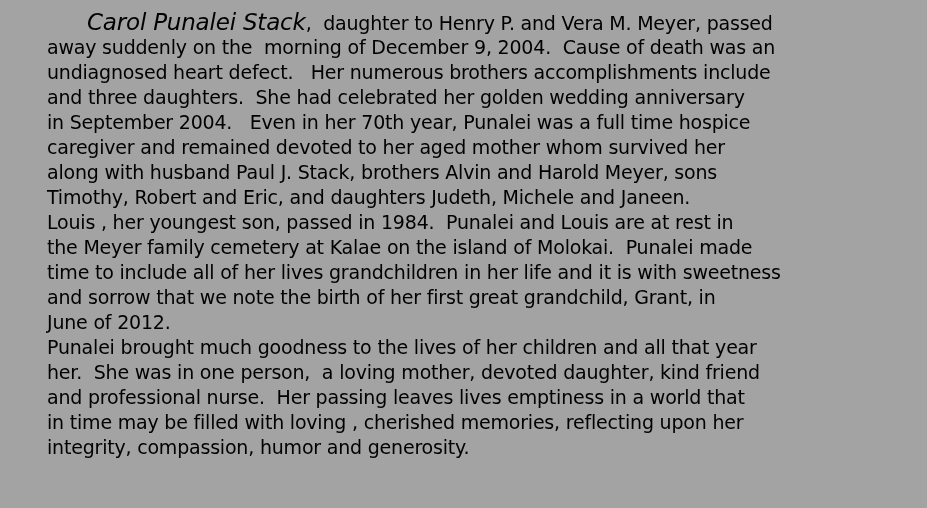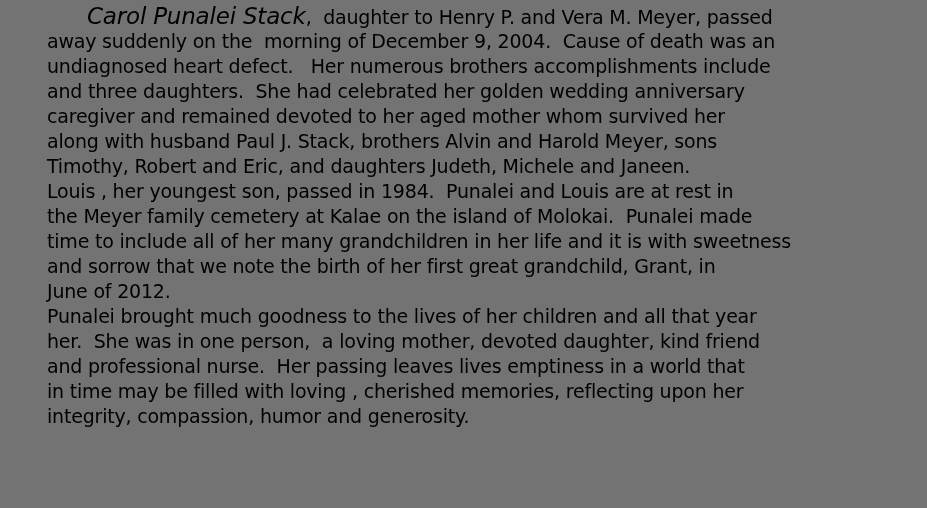--- a/index.html
+++ b/index.html
@@ -3,26 +3,26 @@
 <meta charset="utf-8">
 <style>
   * { margin: 0; padding: 0; box-sizing: border-box; }
   html, body {
     background: #ffffff;
   }
   .page {
     position: relative;
     width: 927px;
     height: 508px;
-    background: #737373;
+    background: #a3a3a3;
     color: #000000;
     font-family: "DejaVu Sans", "Liberation Sans", sans-serif;
     font-size: 19px;
     overflow: hidden;
-    padding: 4px 6px 0 47px;
+    padding: 10px 6px 0 47px;
   }
   .line {
     white-space: pre;
     line-height: 25px;
     height: 25px;
     letter-spacing: -0.2px;
   }
   .line.first {
     padding-left: 40px;
   }
@@ -33,26 +33,27 @@
 </style>
 </head>
 <body>
 
 <div class="page">
   <div class="line first"><span class="name-italic">Carol Punalei Stack</span><span>,  daughter to Henry P. and Vera M. Meyer, passed</span></div>
   <div id="lines-container">
       <div class="line">away suddenly on the  morning of December 9, 2004.  Cause of death was an</div>
       <div class="line">undiagnosed heart defect.   Her numerous brothers accomplishments include</div>
       <div class="line">and three daughters.  She had celebrated her golden wedding anniversary</div>
+      <div class="line">in September 2004.   Even in her 70th year, Punalei was a full time hospice</div>
       <div class="line">caregiver and remained devoted to her aged mother whom survived her</div>
       <div class="line">along with husband Paul J. Stack, brothers Alvin and Harold Meyer, sons</div>
       <div class="line">Timothy, Robert and Eric, and daughters Judeth, Michele and Janeen.</div>
       <div class="line">Louis , her youngest son, passed in 1984.  Punalei and Louis are at rest in</div>
       <div class="line">the Meyer family cemetery at Kalae on the island of Molokai.  Punalei made</div>
-      <div class="line">time to include all of her many grandchildren in her life and it is with sweetness</div>
+      <div class="line">time to include all of her lives grandchildren in her life and it is with sweetness</div>
       <div class="line">and sorrow that we note the birth of her first great grandchild, Grant, in</div>
       <div class="line">June of 2012.</div>
       <div class="line">Punalei brought much goodness to the lives of her children and all that year</div>
       <div class="line">her.  She was in one person,  a loving mother, devoted daughter, kind friend</div>
       <div class="line">and professional nurse.  Her passing leaves lives emptiness in a world that</div>
       <div class="line">in time may be filled with loving , cherished memories, reflecting upon her</div>
       <div class="line">integrity, compassion, humor and generosity.</div>
     </div>
 </div>
 

